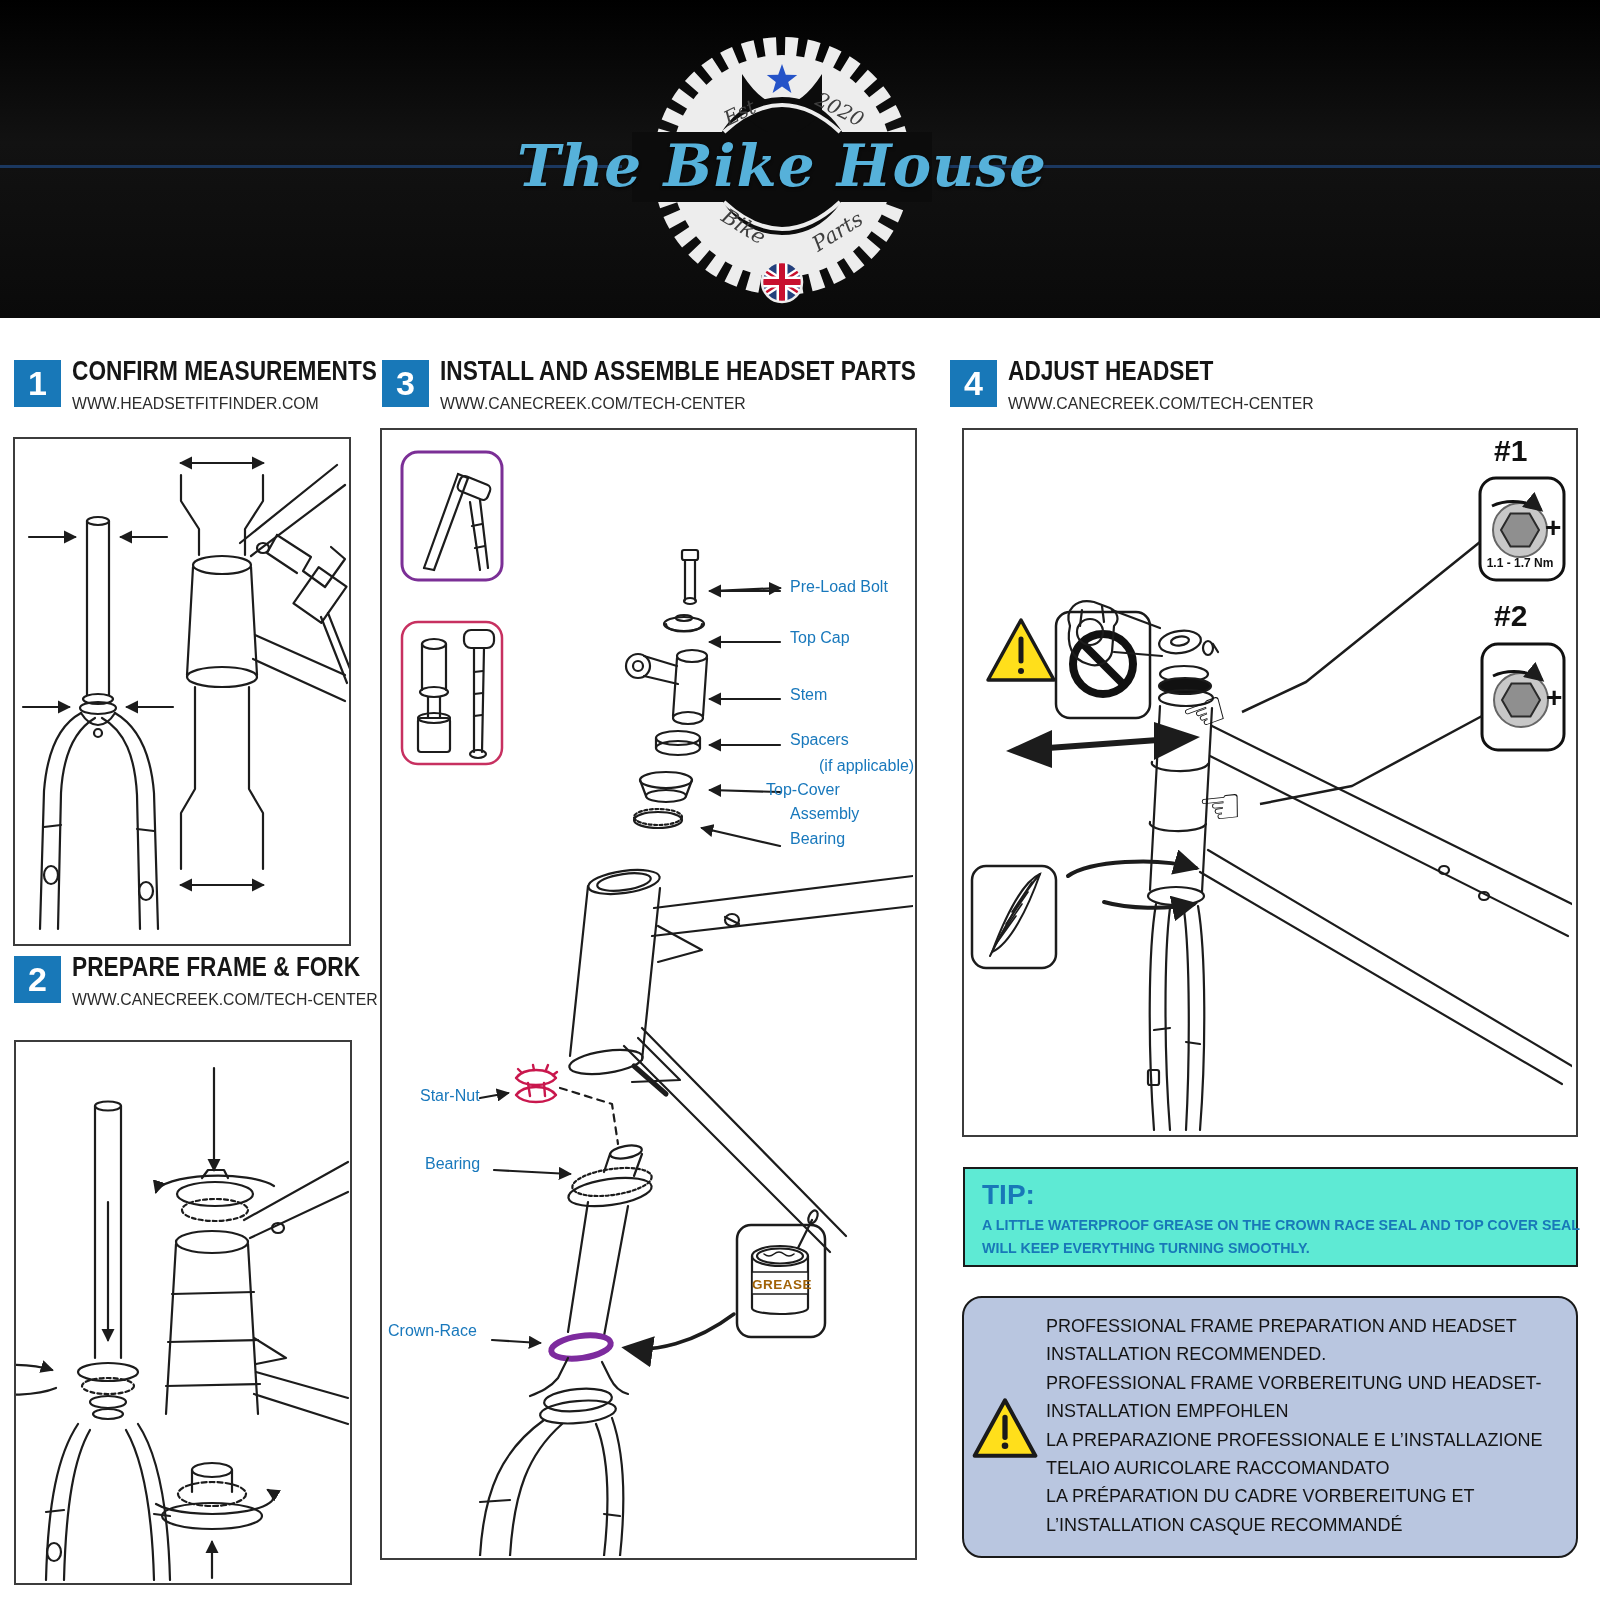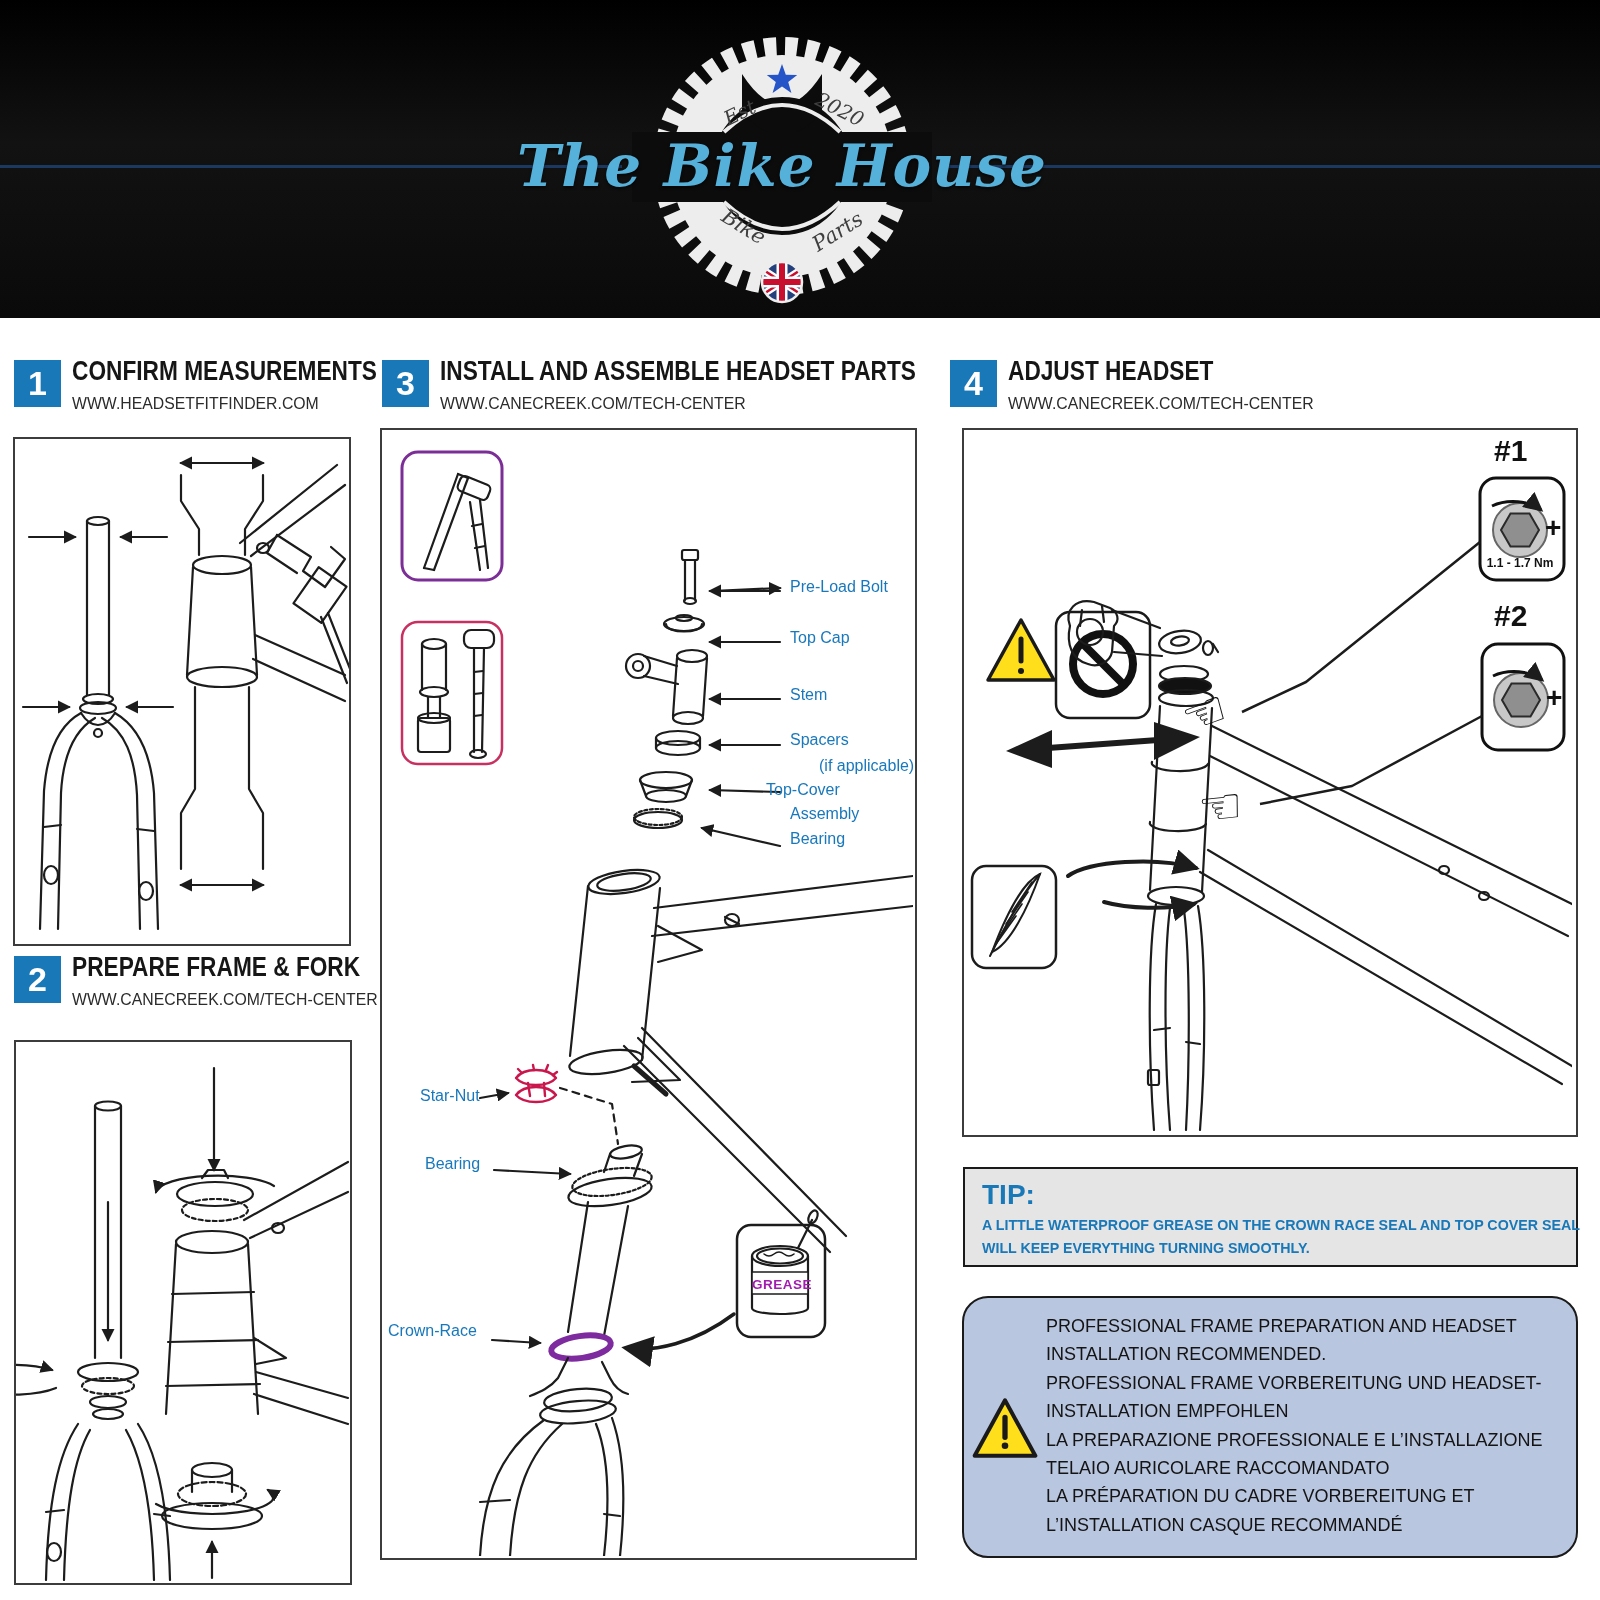--- a/index.html
+++ b/index.html
@@ -12,33 +12,33 @@
   .brand{left:460px;top:132px;width:644px;text-align:center;font-family:"DejaVu Serif",serif;
          font-style:italic;font-weight:bold;font-size:58px;color:#56b1da;letter-spacing:1px;
          text-shadow:0 2px 3px rgba(0,0,0,.6);white-space:nowrap;}
   
   .numbox{width:47px;height:47px;background:#1878b8;color:#fff;display:flex;align-items:center;justify-content:center;
           font-size:34px;font-weight:700;}
   .sectitle{font-size:27px;font-weight:700;color:#161616;white-space:nowrap;transform:scaleX(.84);transform-origin:0 50%;letter-spacing:0;}
   .securl{font-size:17px;font-weight:400;color:#2b2b2b;white-space:nowrap;transform:scaleX(.93);transform-origin:0 50%;}
   
   .panel{border:2px solid #3c3c3c;background:#fff;}
-  .tipbox{border:2px solid #1a1a1a;background:#e5e5e5;}
+  .tipbox{border:2px solid #1a1a1a;background:#5eead4;}
   .warnbox{border:2px solid #1a1a1a;background:#b9c6e0;border-radius:26px;}
   
   .plabel{font-size:16px;color:#1878bc;white-space:nowrap;}
   .plabel.small{font-size:16px;margin-left:29px;}
   .tiphead{font-size:28px;font-weight:700;color:#1878b8;}
   .tipline{font-size:15px;font-weight:700;color:#1878b8;white-space:nowrap;transform:scaleX(.95);transform-origin:0 50%;}
   .warnline{font-size:18px;color:#141414;line-height:28.4px;white-space:nowrap;}
   .hashnum{font-size:30px;font-weight:700;color:#111;}
   .plus{font-size:28px;font-weight:700;color:#111;line-height:1;}
   .torque{font-size:12px;font-weight:700;color:#111;text-align:center;}
   .hand{font-size:50px;color:#111;font-family:"DejaVu Sans",sans-serif;line-height:1;}
-  .grease{font-size:13.5px;font-weight:700;color:#a21caf;text-align:center;letter-spacing:.5px;}
+  .grease{font-size:13.5px;font-weight:700;color:#a16207;text-align:center;letter-spacing:.5px;}
   svg{display:block;}
 </style>
 </head>
 <body>
 
 <div id="page">
 
   <div class="abs banner">
     <div class="abs navline" style="left:0;width:622px;"></div>
     <div class="abs navline" style="left:942px;width:658px;"></div>
@@ -472,21 +472,21 @@
   <div class="abs torque" style="left:1478px;top:556px;width:84px;">1.1 - 1.7 Nm</div>
   <div class="abs hand" style="left:1182px;top:688px;transform:rotate(-20deg);">☜</div>
   <div class="abs hand" style="left:1198px;top:782px;transform:rotate(-6deg);">☜</div>
 
   <div class="abs tipbox" style="left:963px;top:1167px;width:611px;height:96px;">
     <div class="abs tiphead" style="left:17px;top:10px;">TIP:</div>
     <div class="abs tipline" style="left:17px;top:47px;">A LITTLE WATERPROOF GREASE ON THE CROWN RACE SEAL AND TOP COVER SEAL</div>
     <div class="abs tipline" style="left:17px;top:70px;">WILL KEEP EVERYTHING TURNING SMOOTHLY.</div>
   </div>
 
-  <div class="abs warnbox" style="left:962px;top:1296px;width:612px;height:258px;">
+  <div class="abs warnbox" style="left:962px;top:1296px;width:612px;height:258px;border-radius:20px;">
     <svg class="abs" style="left:8px;top:98px;" width="66" height="64" viewBox="0 0 100 96">
       <polygon points="50,6 96,90 4,90" fill="#ffdf1b" stroke="#1a1a1a" stroke-width="6" stroke-linejoin="round"></polygon>
       <line x1="50" y1="32" x2="50" y2="62" stroke="#1a1a1a" stroke-width="8" stroke-linecap="round"></line>
       <circle cx="50" cy="75" r="5" fill="#1a1a1a"></circle>
     </svg>
     <div class="abs" style="left:82px;top:14px;">
       <div class="warnline">PROFESSIONAL FRAME PREPARATION AND HEADSET</div>
       <div class="warnline">INSTALLATION RECOMMENDED.</div>
       <div class="warnline">PROFESSIONAL FRAME VORBEREITUNG UND HEADSET-</div>
       <div class="warnline">INSTALLATION EMPFOHLEN</div>

